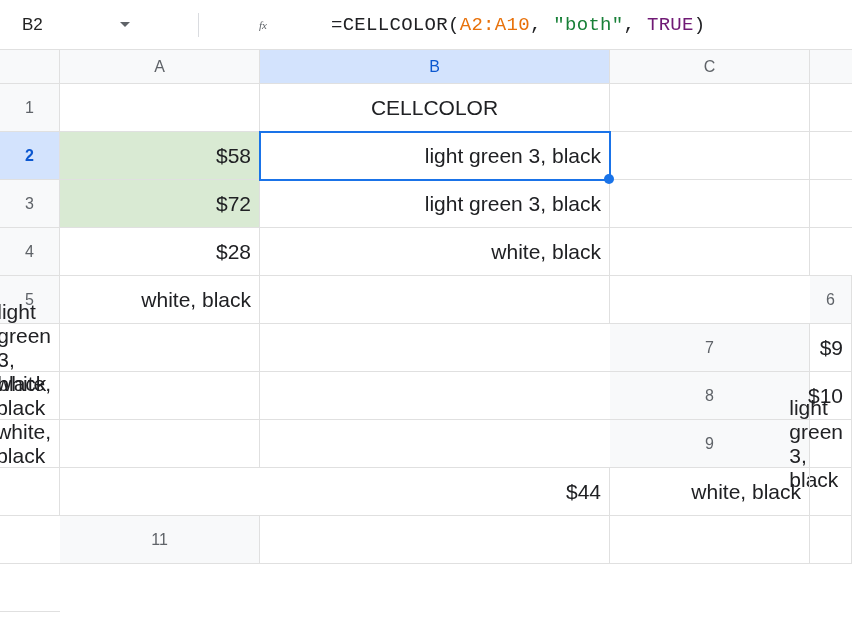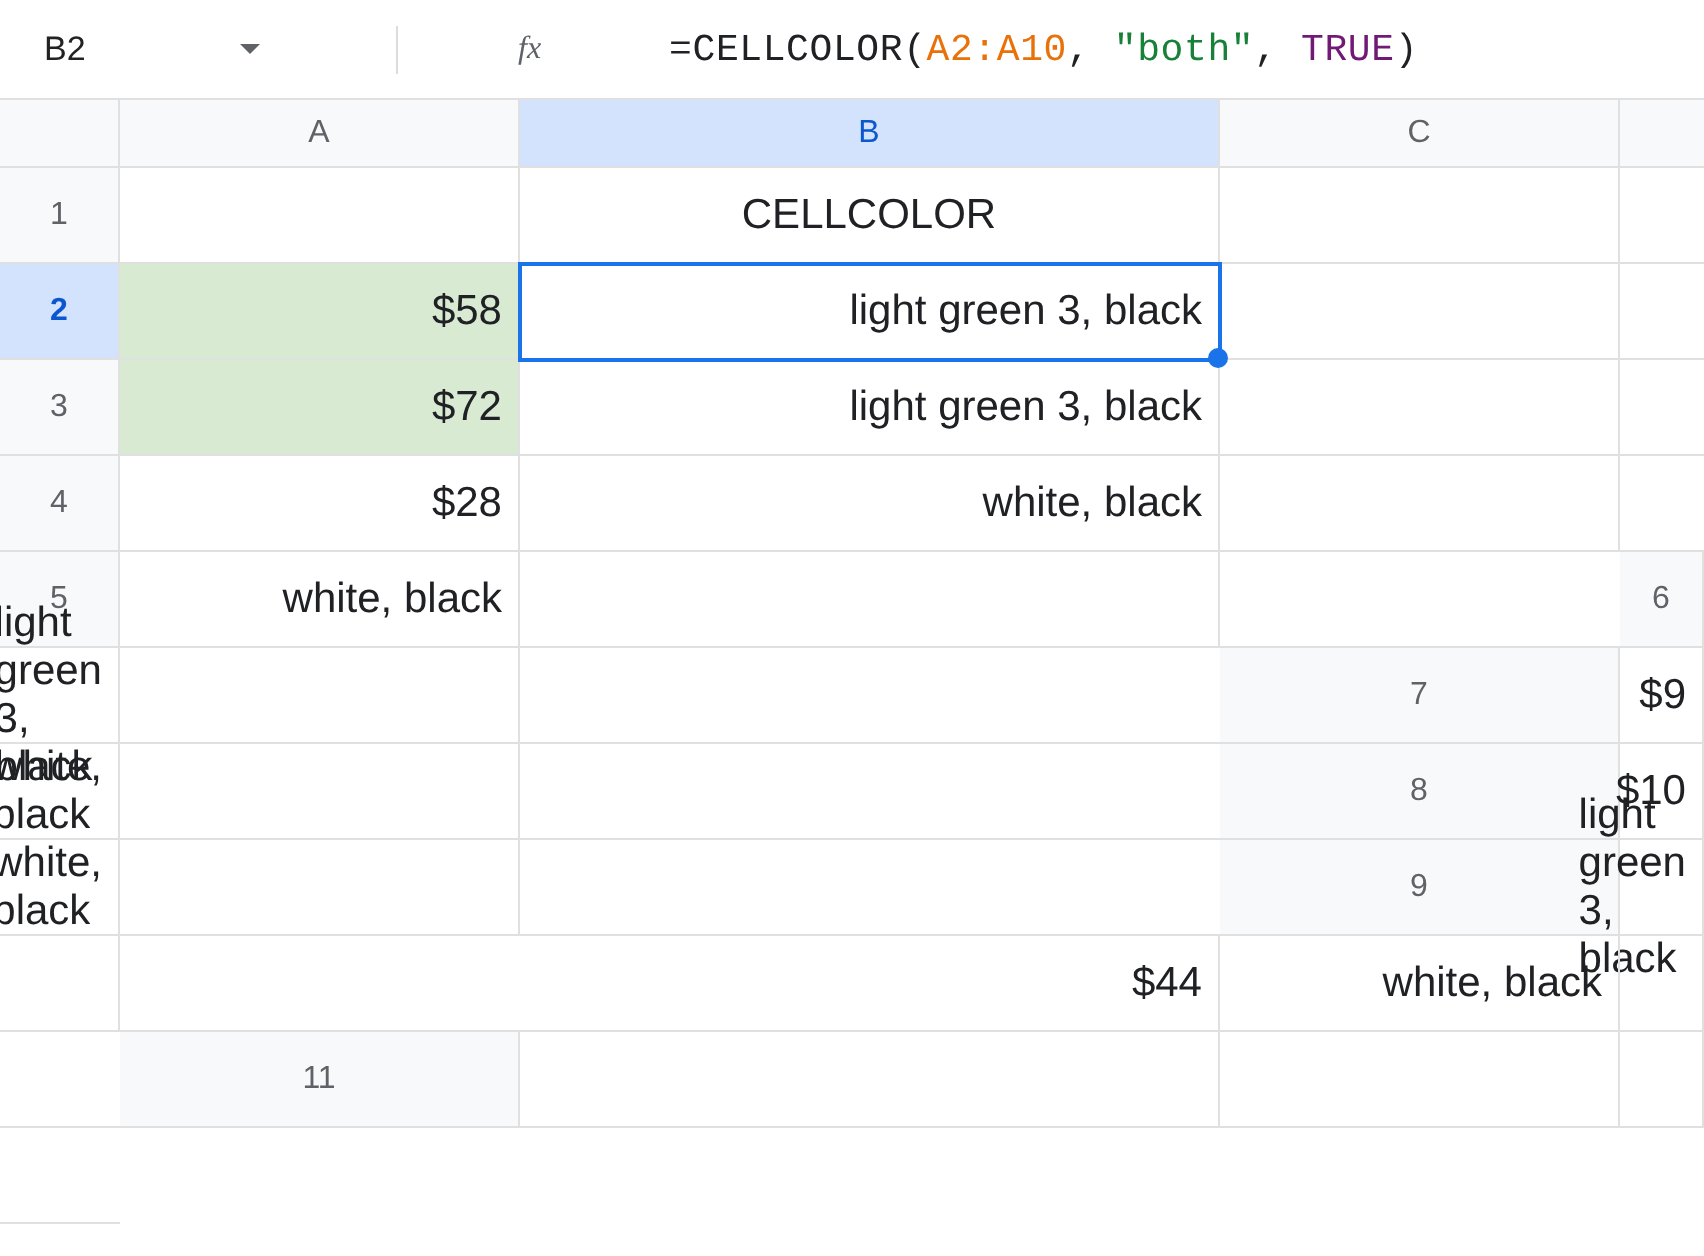--- a/index.html
+++ b/index.html
@@ -42,21 +42,21 @@
     }
     .divider {
       width: 1px;
       height: 24px;
       background: #dadce0;
       margin: 0 12px;
     }
     .fx-label {
       font-style: italic;
       font-family: Georgia, serif;
-      font-size: 16px;
+      font-size: 11px;
       color: #5f6368;
       margin-right: 16px;
     }
     .formula-bar {
       font-family: 'Consolas', 'Courier New', monospace;
       font-size: 19px;
       color: #202124;
       letter-spacing: 0.3px;
       display: flex;
       align-items: center;

